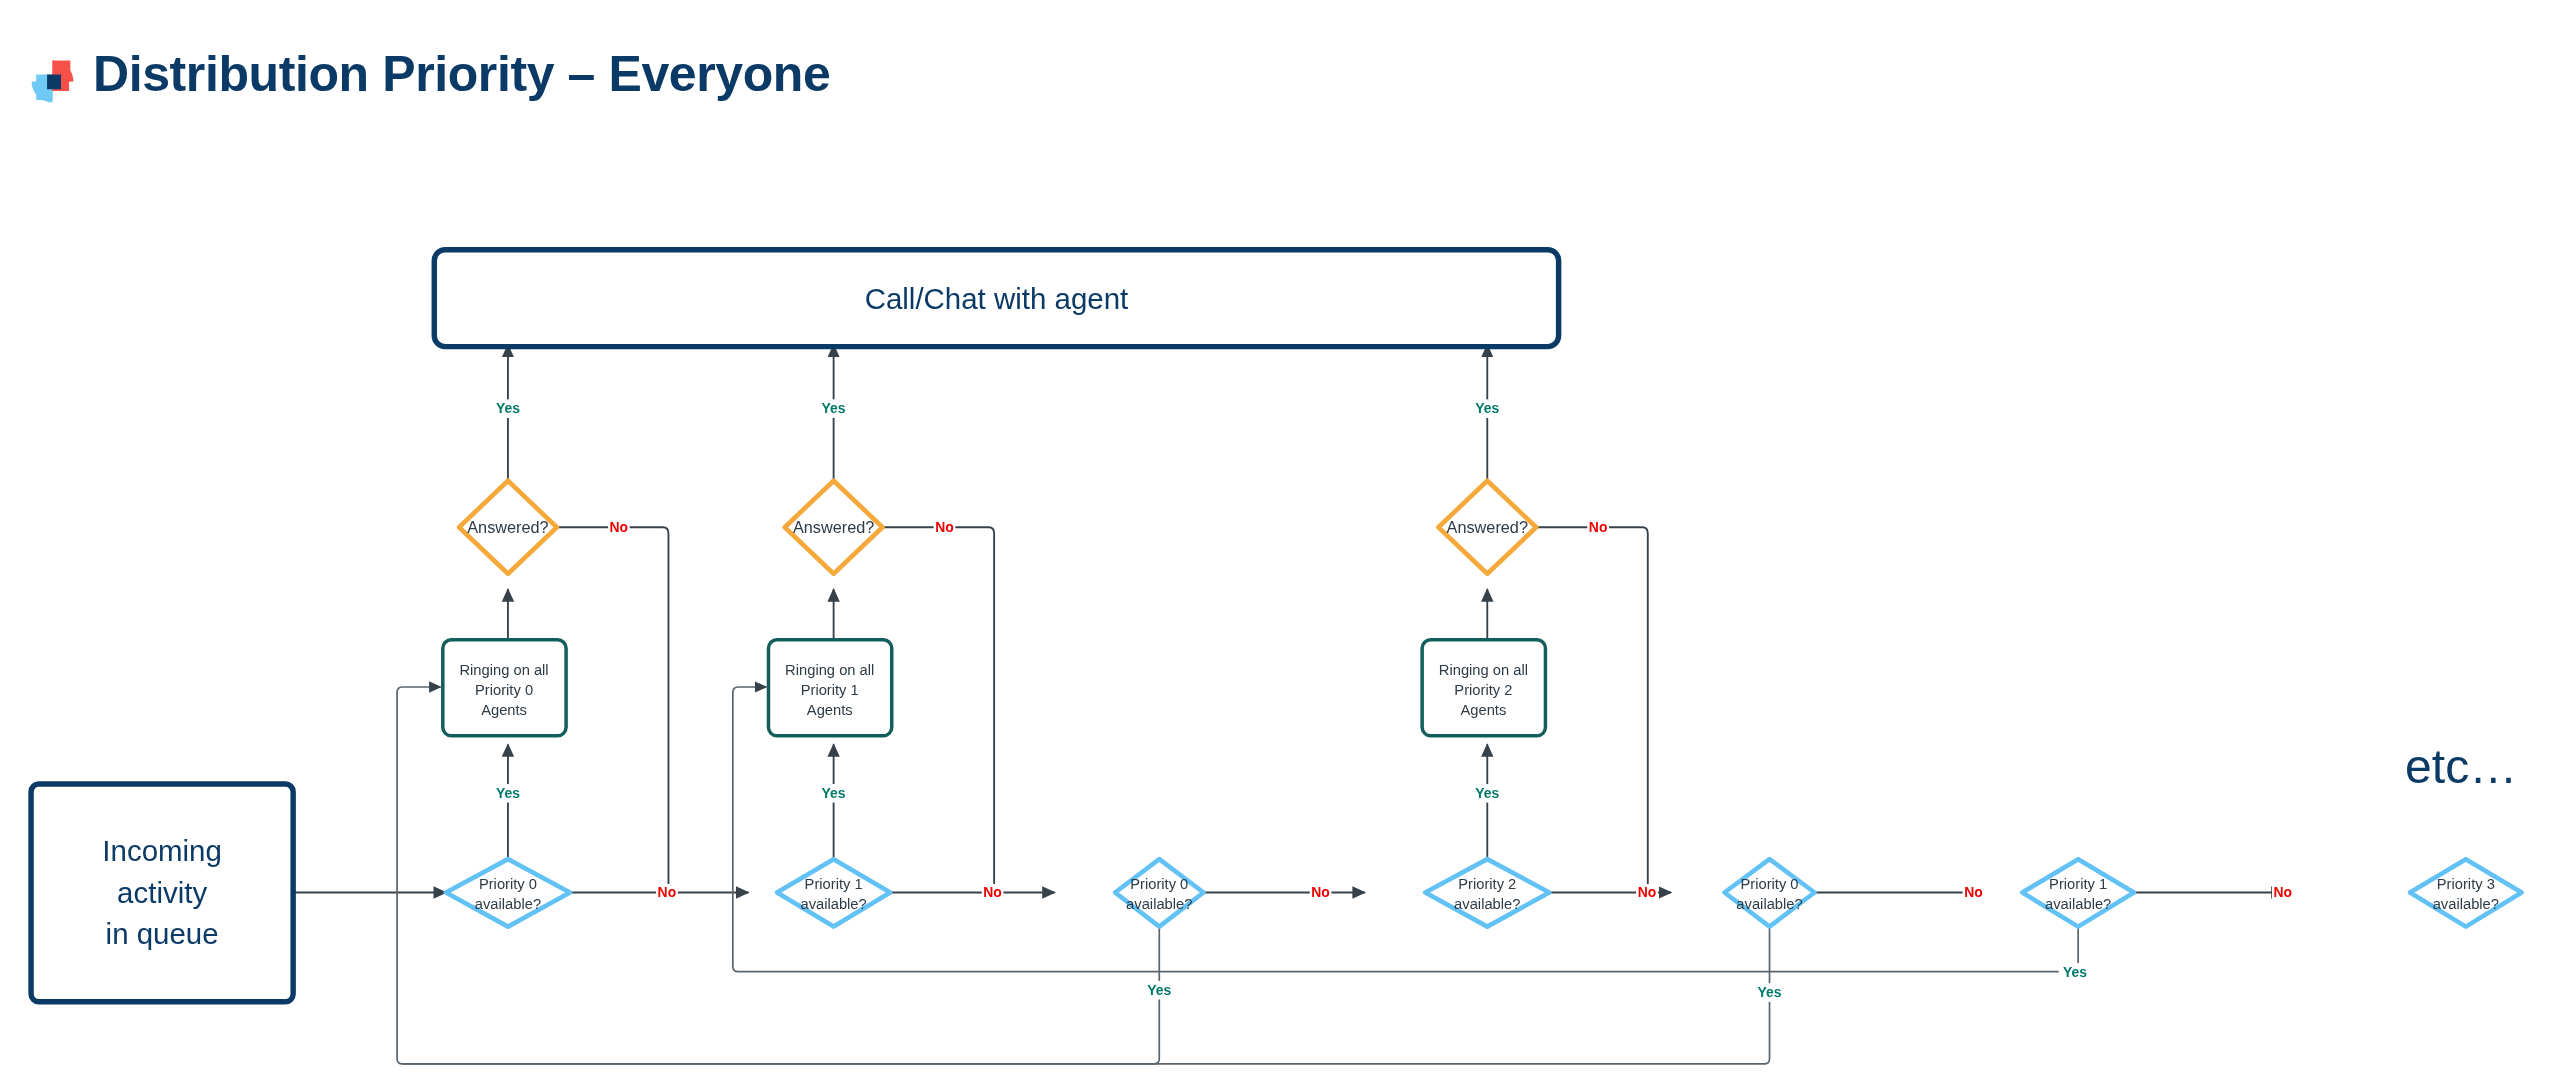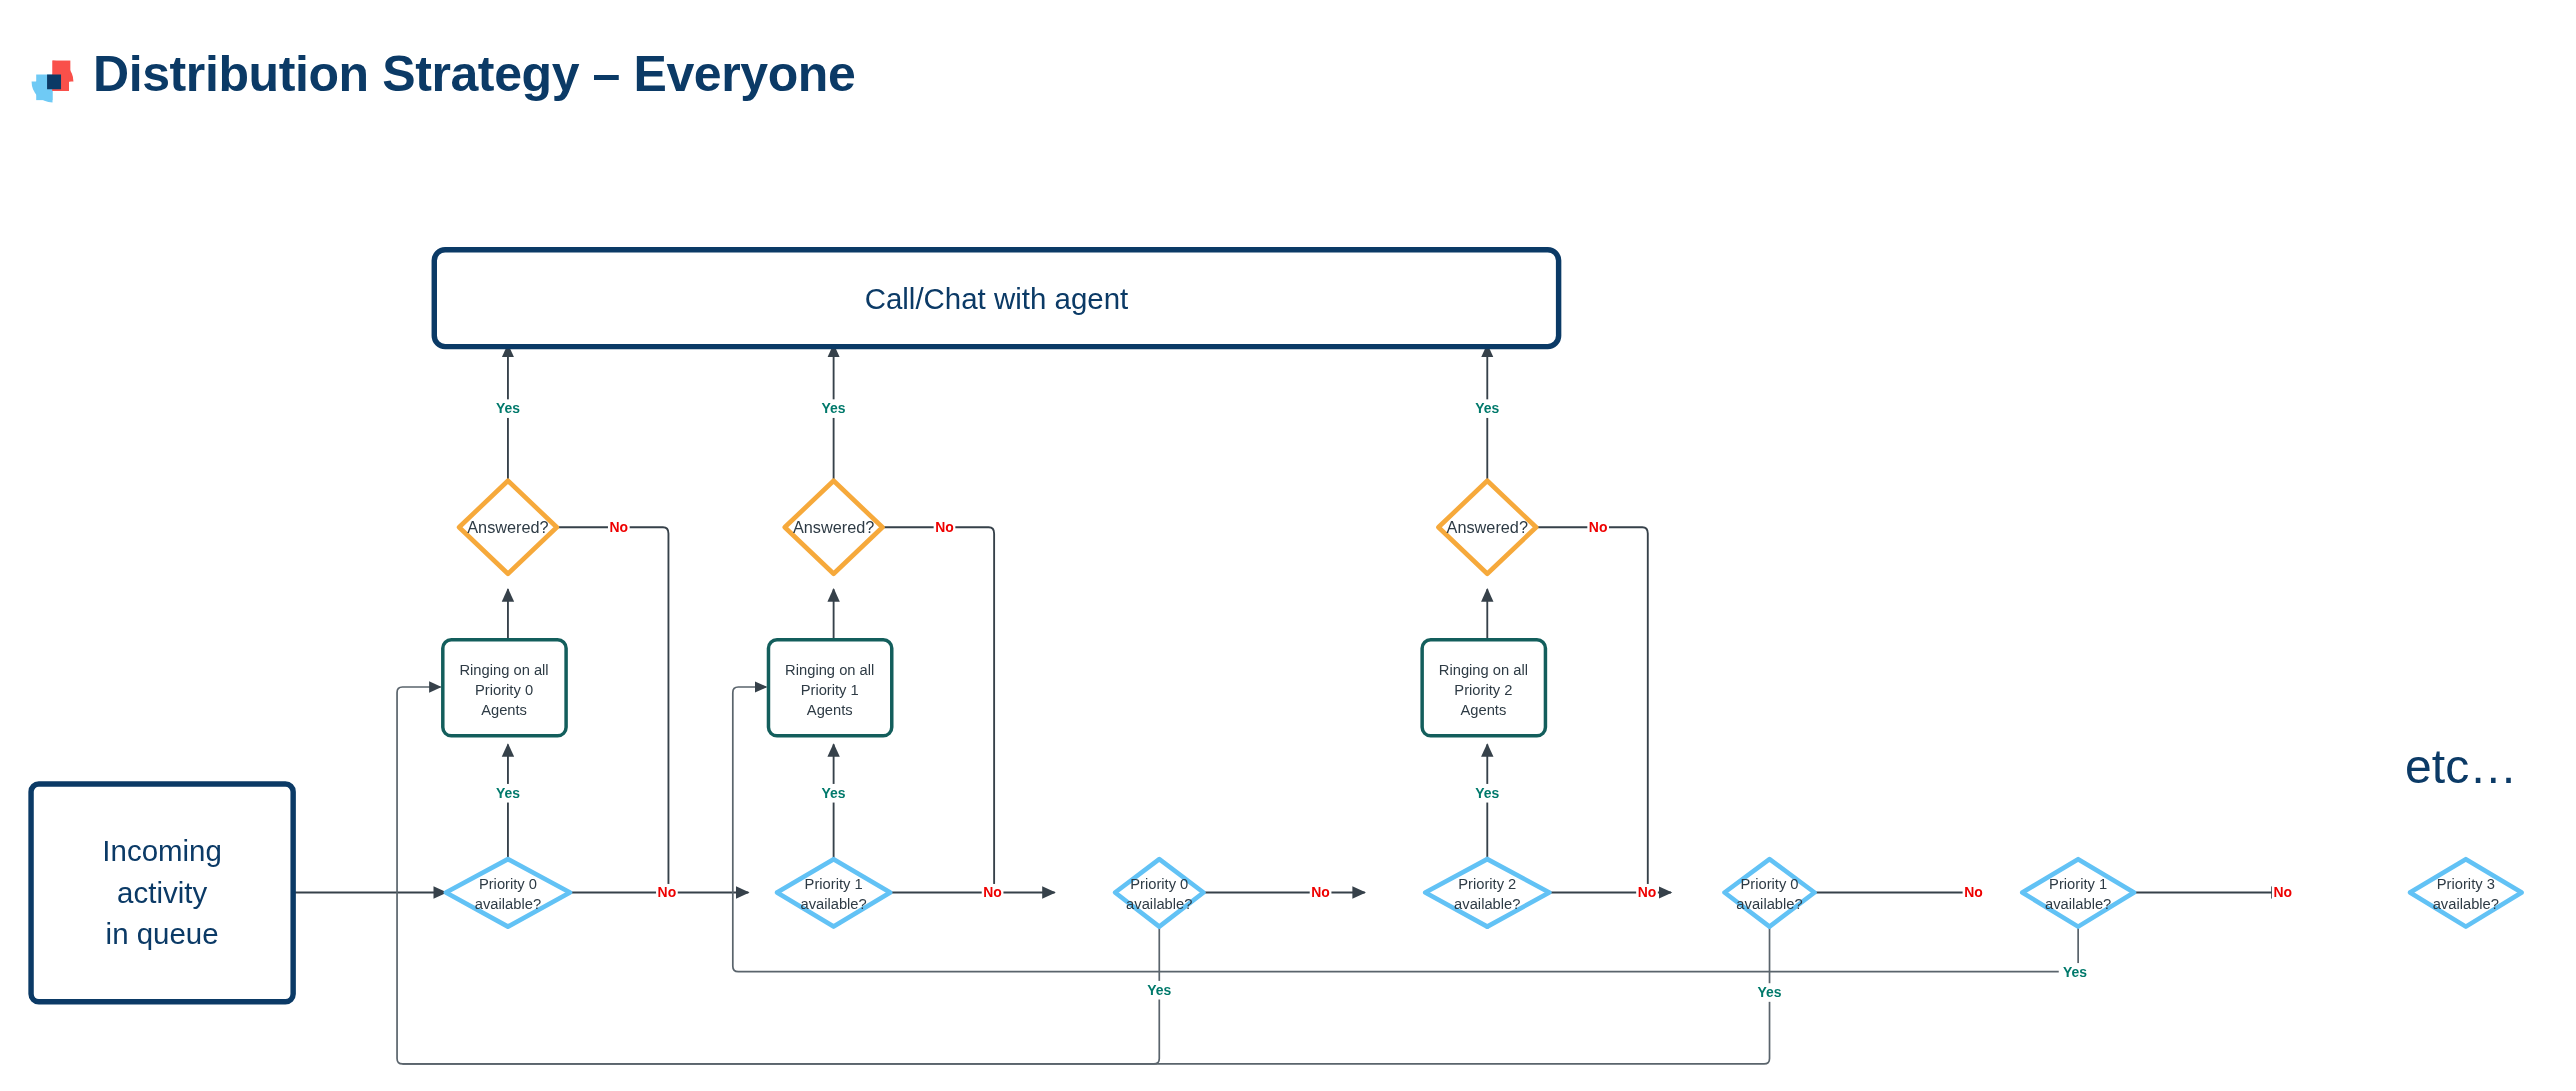--- a/index.html
+++ b/index.html
@@ -40,21 +40,21 @@
       <rect x="29" y="2" width="23" height="27" fill="#f9504a"></rect>
       <rect x="29" y="20" width="21" height="21" fill="#f9504a"></rect>
       <rect x="8" y="29" width="21" height="24" fill="#6fcaf5"></rect>
       <rect x="29" y="20" width="0" height="0"></rect>
       <rect x="29" y="20" width="21" height="21" fill="#f9504a"></rect>
       <rect x="29" y="20" width="0" height="0"></rect>
       <rect x="29" y="20" width="21" height="21" fill="#f9504a"></rect>
       <rect x="29" y="20" width="21" height="21" fill="#f9504a"></rect>
       <rect x="22" y="20" width="18" height="19" fill="#0b3a66"></rect>
     </svg>
-    <div class="page-title">Distribution Strategy – Everyone</div>
+    <div class="page-title">Distribution Priority – Everyone</div>
   </div>
 
   <svg id="flow" viewBox="0 0 3322 1407">
     <defs>
       <marker id="arrow" viewBox="0 0 12 12" refX="10" refY="6" markerWidth="8" markerHeight="8" orient="auto-start-reverse">
         <path d="M0,1 L11,6 L0,11 z" fill="#36414a"></path>
       </marker>
     </defs>
 
     <g>

